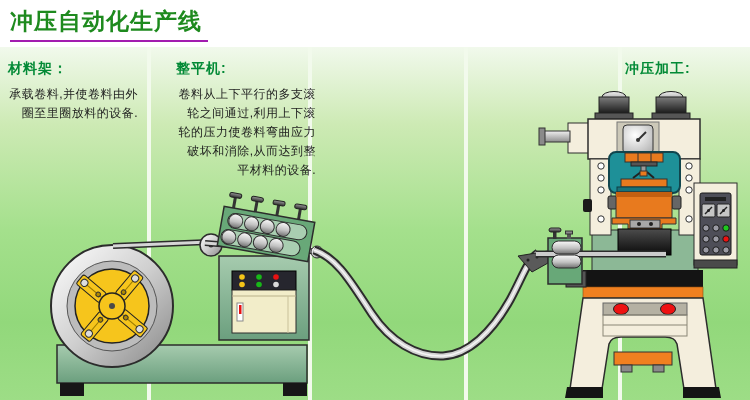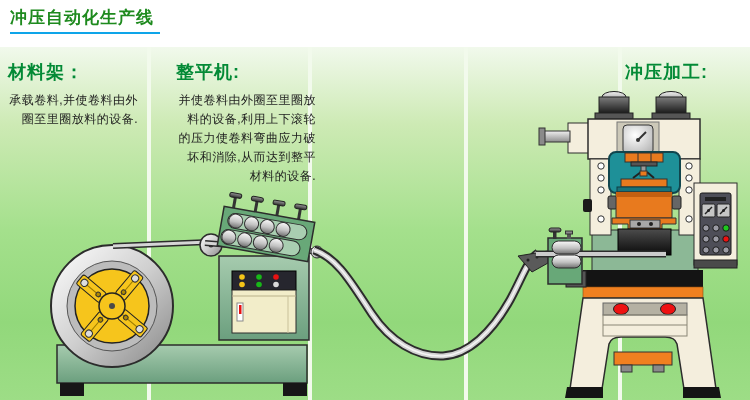--- a/index.html
+++ b/index.html
@@ -2,32 +2,32 @@
 <html><head>
 <meta charset="utf-8">
 <style>
   html,body { margin:0; padding:0; background:#fff; }
   .screen {
     position:relative; width:750px; height:400px; overflow:hidden;
     background:#ffffff; font-family:"Liberation Sans", sans-serif;
   }
   .page-title {
     position:absolute; left:10px; top:6px; display:inline-block;
-    font-size:17px; font-weight:bold; color:#1e8a1e;
-    border-bottom:2px solid #0ea5e9; padding:0 6px 3px 0; letter-spacing:1px;
+    font-size:23px; font-weight:bold; color:#1e8a1e;
+    border-bottom:2px solid #a21caf; padding:0 6px 3px 0; letter-spacing:1px;
   }
   .panel { position:absolute; left:0; top:47px; width:750px; height:353px; background:#f2faec; }
   .stripe {
     position:absolute; top:0; height:353px;
     background:linear-gradient(180deg,#f1f9ec 0%,#cdeab4 22%,#a4e08c 52%,#92d87b 78%,#9ddd86 100%);
   }
   .s1{left:0;width:147px;} .s2{left:151px;width:157px;} .s3{left:312px;width:152px;}
   .s4{left:468px;width:150px;} .s5{left:622px;width:128px;}
   .col { position:absolute; z-index:3; }
-  .col h3 { margin:0 0 7px 0; font-size:18px; font-weight:bold; color:#038a36; letter-spacing:1px; }
+  .col h3 { margin:0 0 7px 0; font-size:14px; font-weight:bold; color:#038a36; letter-spacing:1px; }
   .col p { margin:0; font-size:12px; line-height:1.58; color:#1d1d1d; letter-spacing:0.5px;text-align:right; }
   .c1{left:8px;  top:60px; width:130px;}
   .c2{left:176px;top:60px; width:140px;}
   .c3{left:318px;top:60px; width:138px;}
   .c4{left:478px;top:60px; width:142px;}
   .c5{left:625px;top:60px; width:120px;}
   svg.art { position:absolute; left:0; top:0; z-index:2; }
 </style>
 </head>
 <body>
@@ -43,21 +43,21 @@
     <div class="stripe s4"></div>
     <div class="stripe s5"></div>
   </div>
 
   <div class="col c1">
     <h3>材料架：</h3>
     <p>承载卷料,并使卷料由外圈至里圈放料的设备.</p>
   </div>
   <div class="col c2">
     <h3>整平机:</h3>
-    <p>并使卷料由外圈至里圈放料的设备,利用上下滚轮的压力使卷料弯曲应力破坏和消除,从而达到整平材料的设备.</p>
+    <p>卷料从上下平行的多支滚轮之间通过,利用上下滚轮的压力使卷料弯曲应力破坏和消除,从而达到整平材料的设备.</p>
   </div>
   <div class="col c5">
     <h3>冲压加工:</h3>
   </div>
 
   <svg class="art" width="750" height="400" viewBox="0 0 750 400">
     <defs>
       <linearGradient id="discGrad" x1="0" y1="0" x2="1" y2="1">
         <stop offset="0" stop-color="#ffffff"></stop>
           <stop offset="0.5" stop-color="#cfcfcf"></stop>

